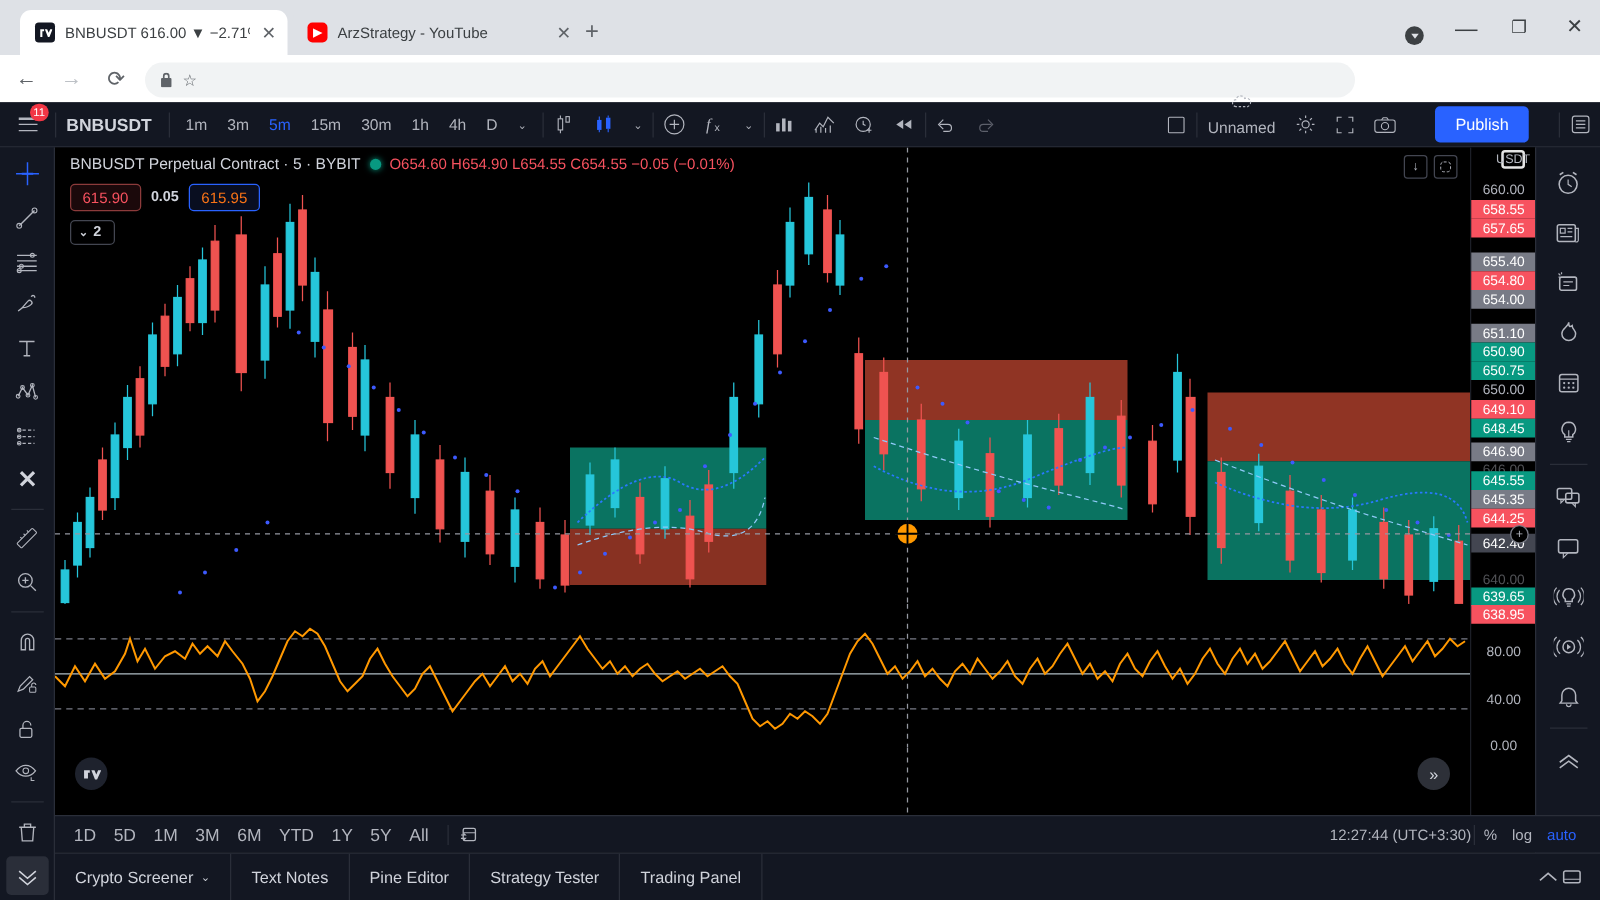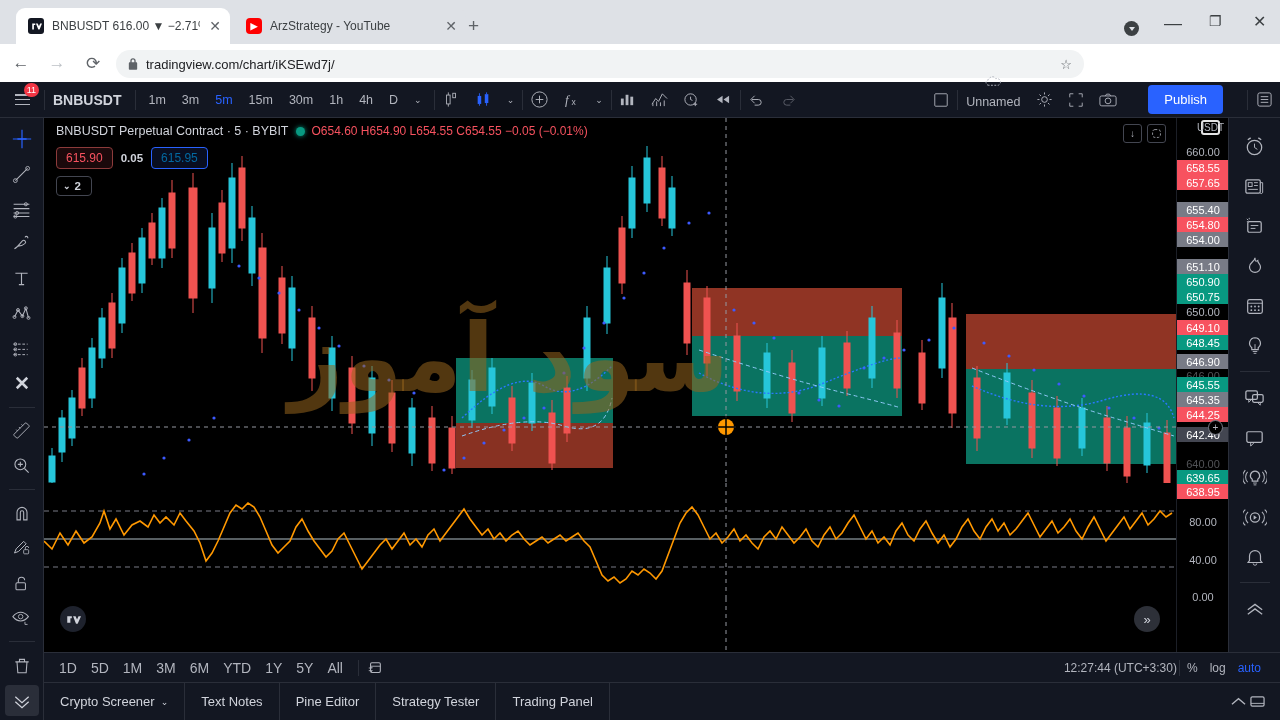--- a/index.html
+++ b/index.html
@@ -183,21 +183,21 @@
   .leg-title { color: #d1d4dc; }
   .leg-dot { width: 9px; height: 9px; border-radius: 50%; background: #089981; box-shadow: 0 0 5px #089981; }
   .leg-ohlc { color: #f7525f; font-size: 12px; }
   .badge-row { display: flex; align-items: center; gap: 8px; margin-top: 9px; }
   .bid-chip {
     border: 1px solid #8c3b3b; color: #f7525f; font-size: 12px;
     padding: 3px 9px; border-radius: 4px; background: rgba(60,20,24,0.45);
   }
   .spread { color: #d1d4dc; font-size: 11.5px; font-weight: bold; }
   .ask-chip {
-    border: 1px solid #2962ff; color: #0369a1; font-size: 12px;
+    border: 1px solid #2962ff; color: #f97316; font-size: 12px;
     padding: 3px 9px; border-radius: 4px; background: rgba(20,30,70,0.45);
   }
   .qty-chip {
     margin-top: 7px; width: 36px; border: 1px solid #434651; border-radius: 4px;
     color: #d1d4dc; font-size: 11.5px; display: flex; align-items: center; gap: 4px;
     padding: 3px 6px; font-weight: bold;
   }
   .watermark {
     position: absolute; top: 185px; left: 30px; width: 870px;
     font-size: 95px; font-weight: bold; color: rgba(150,100,30,0.55);
@@ -277,21 +277,20 @@
   <div class="browser-toolbar">
     <div class="nav-ico">←</div>
     <div class="nav-ico dim">→</div>
     <div class="nav-ico">⟳</div>
     <div class="urlbar">
       <span class="url-lock">
         <svg width="10" height="12" viewBox="0 0 12 14">
             <path fill="#5f6368" d="M6 0a3.2 3.2 0 00-3.2 3.2V5H2a1 1 0 00-1 1v7a1 1 0 001 1h8a1 1 0 001-1V6a1 1 0 00-1-1H9.2V3.2A3.2 3.2 0 006 0zm0 1.6a1.6 1.6 0 011.6 1.6V5H4.4V3.2A1.6 1.6 0 016 1.6z"></path>
           </svg>
       </span>
-      <span class="url-text">tradingview.com/chart/iKSEwd7j/</span>
       <span class="url-star">☆</span>
     </div>
     <div class="ext-row">
       <div class="ext-ico ext-1"></div>
       <div class="ext-ico ext-2">✚</div>
       <div class="ext-ico ext-3">
         <svg width="11" height="11" viewBox="0 0 16 16">
             <path fill="#fff" d="M6 4l5 4-5 4z"></path>
           </svg>
       </div>
@@ -760,21 +759,20 @@
         <path d="M928 250 Q1010 282 1070 300 T1130 318" fill="none" stroke="#90caf9" stroke-width="1" stroke-dasharray="4 3"></path>
 
         <line x1="682" y1="0" x2="682" y2="560" stroke="#9598a1" stroke-width="1" stroke-dasharray="4 4"></line>
         <line x1="0" y1="309" x2="1132" y2="309" stroke="#9598a1" stroke-width="1" stroke-dasharray="4 4"></line>
         <g>
             <circle cx="682" cy="309" r="8" fill="#ff9800"></circle>
             <path d="M682 298v22M671 309h22" stroke="#000" stroke-width="1.5"></path>
           </g>
       </svg>
 
-      <div class="watermark">سود آموز</div>
 
       <svg width="1132" height="115" viewBox="0 0 1132 115" style="position:absolute;top:365px;left:0">
         <rect width="1132" height="115" fill="#000"></rect>
         <line x1="0" y1="28" x2="1132" y2="28" stroke="#787b86" stroke-dasharray="5 4" stroke-width="1"></line>
         <line x1="0" y1="56" x2="1132" y2="56" stroke="#b0bec5" stroke-width="1"></line>
         <line x1="0" y1="84" x2="1132" y2="84" stroke="#787b86" stroke-dasharray="5 4" stroke-width="1"></line>
         <polyline fill="none" stroke="#ff9800" stroke-width="1.6" points="0,58 8,66 16,50 24,62 32,48 40,60 48,54 56,40 60,28 66,46 72,36 80,52 88,42 96,38 104,44 110,32 116,40 122,34 130,42 136,30 142,38 150,48 156,60 162,78 168,70 174,58 180,44 186,30 192,22 198,26 204,20 210,24 216,34 222,48 228,62 234,70 240,64 246,58 252,44 258,36 264,48 270,58 276,66 282,74 288,68 294,56 300,50 306,62 312,74 318,86 324,78 330,70 336,62 342,56 348,66 354,58 360,50 366,62 372,56 378,64 384,52 390,46 396,58 402,50 408,42 414,34 420,26 426,36 432,44 438,52 444,46 450,56 456,50 462,58 468,52 474,48 480,56 486,62 492,58 498,54 504,60 510,56 516,52 522,58 528,54 534,50 540,58 546,64 552,78 558,92 564,98 570,94 576,100 582,96 588,88 594,92 600,86 606,90 612,96 618,88 624,72 630,56 636,40 642,30 648,24 654,32 660,44 666,56 672,50 678,60 684,54 690,46 696,58 702,52 708,60 714,66 720,54 726,48 732,56 738,44 744,52 750,60 756,54 762,46 768,58 774,64 780,52 786,44 792,56 798,50 804,40 810,32 816,44 822,56 828,48 834,60 840,54 846,62 852,48 858,40 864,52 870,58 876,46 882,38 888,50 894,60 900,52 906,64 912,56 918,44 924,36 930,48 936,56 942,44 948,36 954,48 960,40 966,52 972,46 978,38 984,30 990,42 996,54 1002,46 1008,38 1014,50 1020,44 1026,36 1032,48 1038,56 1044,44 1050,34 1056,46 1062,58 1068,50 1074,42 1080,34 1086,46 1092,38 1098,30 1104,42 1110,36 1116,28 1122,34 1128,30"></polyline>
         <line x1="682" y1="0" x2="682" y2="115" stroke="#9598a1" stroke-width="1" stroke-dasharray="4 4"></line>
       </svg>
 

